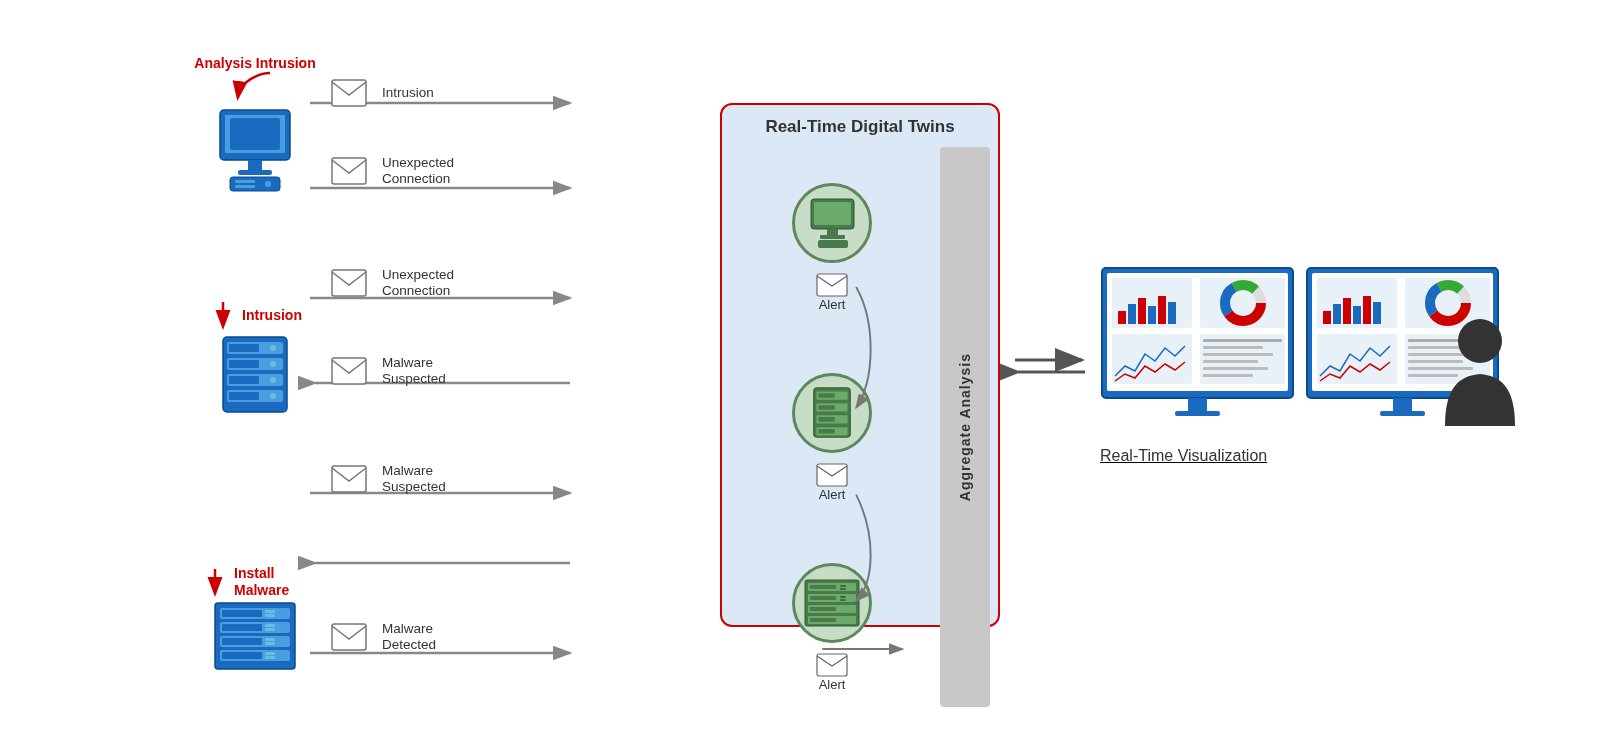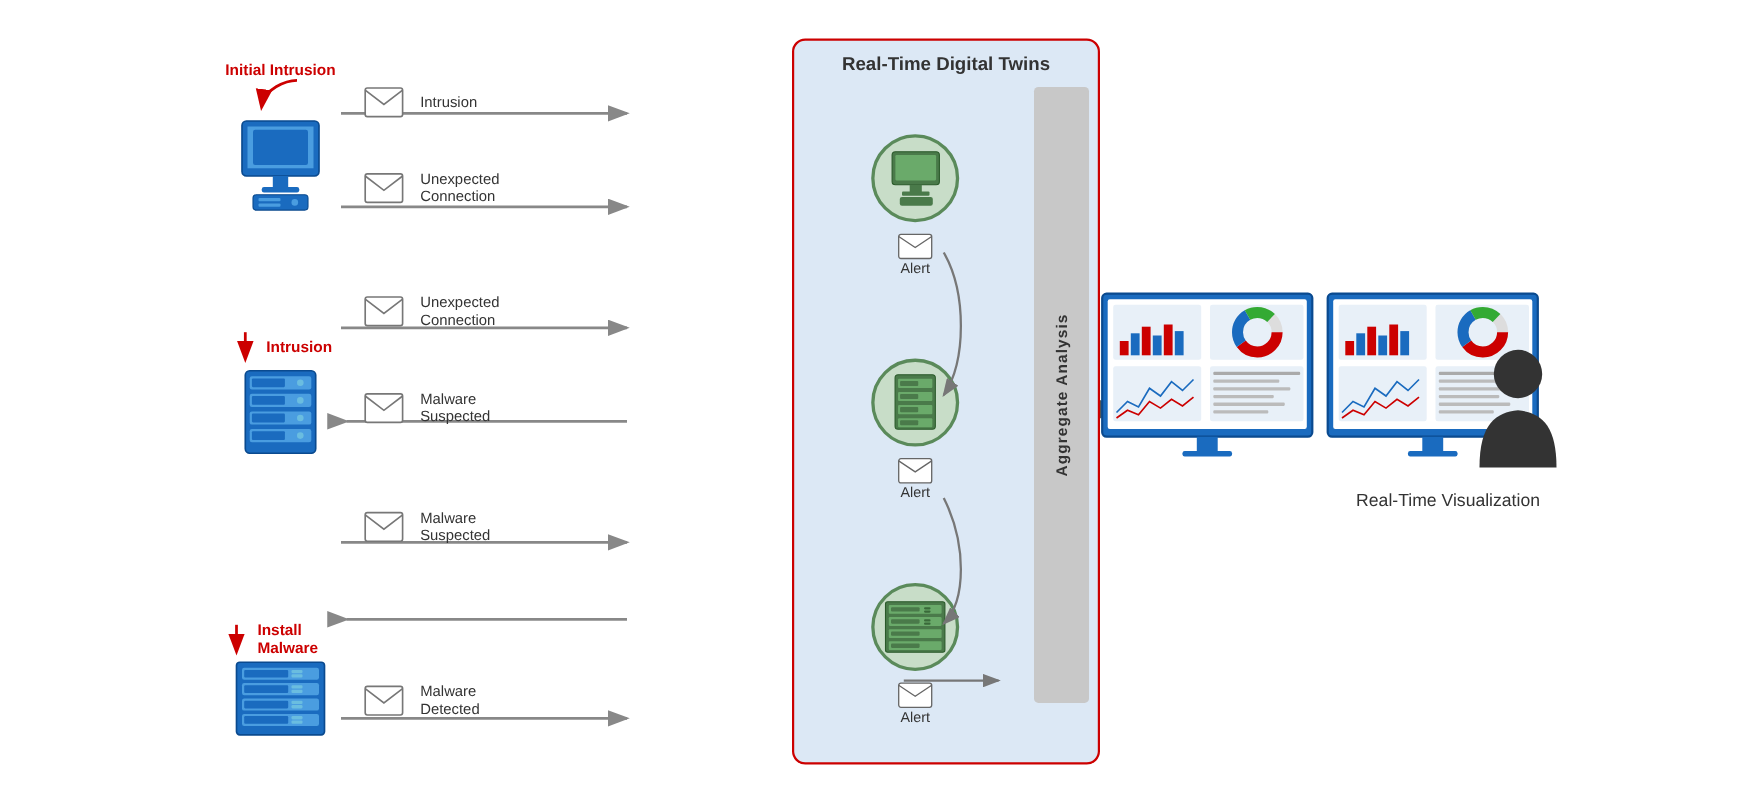--- a/index.html
+++ b/index.html
@@ -27,21 +27,21 @@
       margin-right: 8px;
       flex-shrink: 0;
     }
 
     
     .digital-twins-box {
       border: 2px solid #cc0000;
       border-radius: 12px;
       background: #dce8f5;
       width: 280px;
-      height: 660px;
+      height: 524px;
       display: flex;
       flex-direction: column;
       align-items: center;
       padding: 12px 8px;
       position: relative;
       flex-shrink: 0;
     }
 
     .digital-twins-title {
       font-size: 17px;
@@ -124,22 +124,23 @@
       display: flex;
       align-items: center;
       margin: 0 10px;
       flex-shrink: 0;
     }
 
     
     .viz-section {
       display: flex;
       flex-direction: column;
-      align-items: flex-end;
+      align-items: flex-start;
       width: 300px;
+      text-decoration: underline;
     }
 
     .viz-screens {
       display: flex;
       gap: 10px;
       align-items: flex-end;
     }
 
     .viz-label {
       font-size: 16px;
@@ -193,21 +194,21 @@
 
 <div class="main-container">
 
   <div class="left-panel">
 
     <div class="devices-col">
 
       <div style="position:relative; display:flex; flex-direction:column; align-items:center;">
 
         <div style="position:relative; margin-bottom:4px;">
-          <span style="color:#cc0000; font-weight:bold; font-size:14px; display:block; text-align:center; white-space:nowrap;">Initial Intrusion</span>
+          <span style="color:#cc0000; font-weight:bold; font-size:14px; display:block; text-align:center; white-space:nowrap;">Analysis Intrusion</span>
 
           <svg width="50" height="30" style="display:block; margin:0 auto;">
             <defs>
               <marker id="arrowRed1" markerWidth="8" markerHeight="8" refX="6" refY="3" orient="auto">
                 <path d="M0,0 L0,6 L8,3 z" fill="#cc0000"></path>
               </marker>
             </defs>
             <path d="M 40,2 C 30,2 10,10 8,25" stroke="#cc0000" stroke-width="2.5" fill="none" marker-end="url(#arrowRed1)"></path>
           </svg>
         </div>

